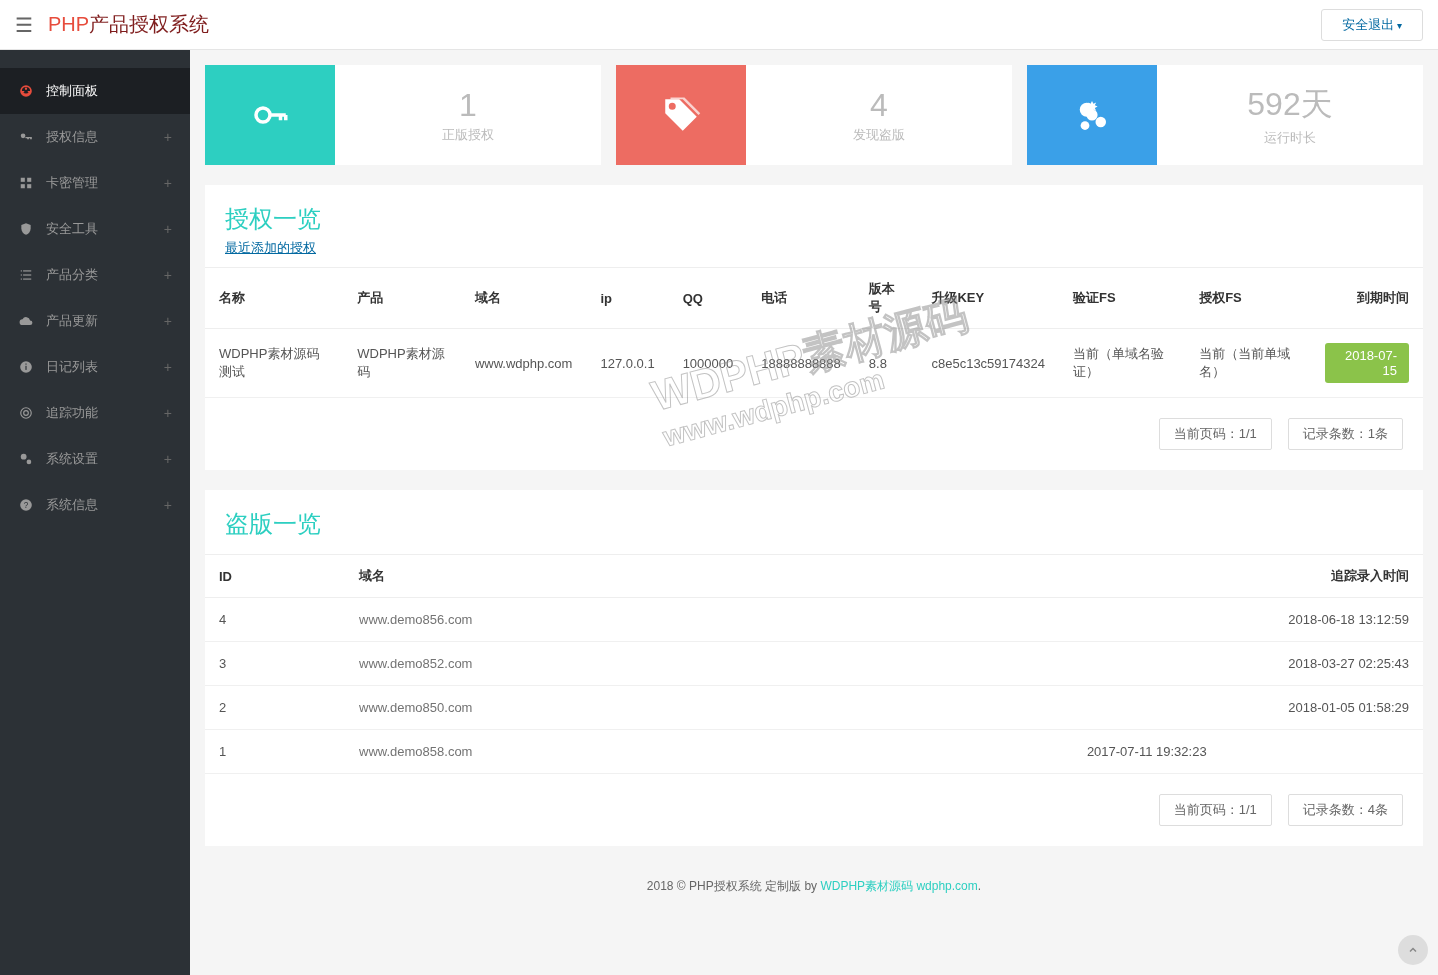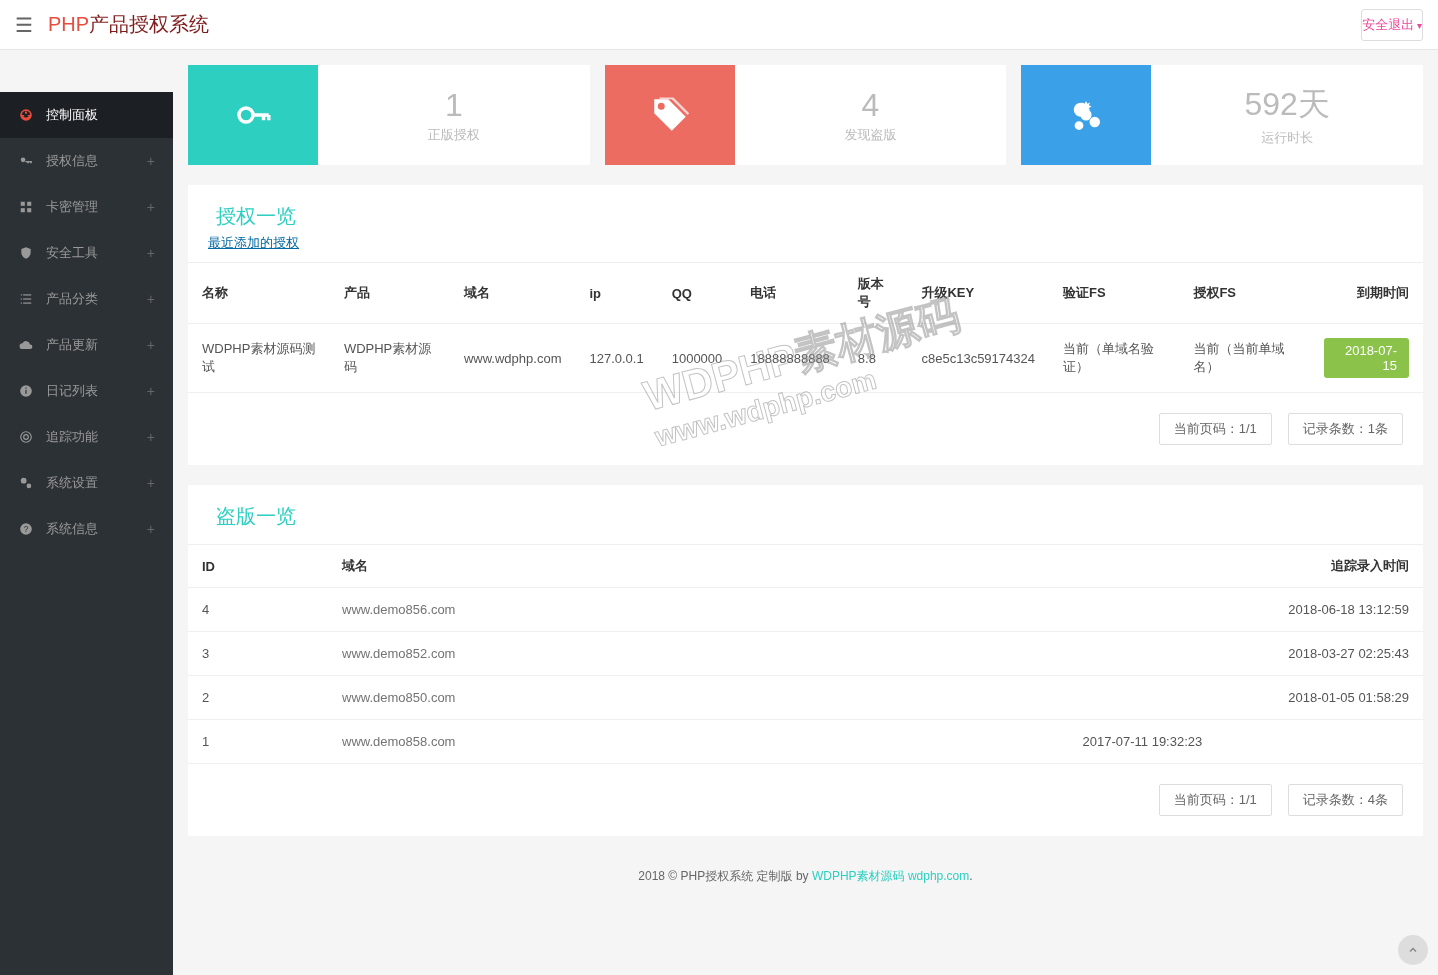--- a/index.html
+++ b/index.html
@@ -4,28 +4,28 @@
   <style>
     * { margin: 0; padding: 0; box-sizing: border-box; }
     body { font-family: "Microsoft YaHei", Arial, sans-serif; font-size: 13px; color: #333; background: #f5f5f5; }
     
     
     .topbar { height: 50px; background: #fff; border-bottom: 1px solid #e5e5e5; display: flex; align-items: center; padding: 0 15px; position: relative; }
     .menu-toggle { font-size: 20px; color: #666; cursor: pointer; margin-right: 15px; }
     .brand { font-size: 20px; font-weight: 400; }
     .brand-php { color: #e74c3c; }
     .brand-text { color: #7f1d1d; }
-    .logout-btn { margin-left: auto; padding: 6px 0; border: 1px solid #ddd; background: #fff; border-radius: 3px; cursor: pointer; font-size: 13px; color: #ec4899; }
+    .logout-btn { margin-left: auto; padding: 6px 20px; border: 1px solid #ddd; background: #fff; border-radius: 3px; cursor: pointer; font-size: 13px; color: #0369a1; }
     .logout-btn::after { content: " ▾"; font-size: 10px; }
     
     
     .container { display: flex; min-height: calc(100vh - 50px); }
     
     
-    .sidebar { width: 173px; background: #2c3136; flex-shrink: 0; padding-top: 0; margin-top: 42px; }
+    .sidebar { width: 190px; background: #2c3136; flex-shrink: 0; padding-top: 18px; }
     .sidebar-item { display: flex; align-items: center; padding: 14px 18px; color: #999; cursor: pointer; position: relative; font-size: 13px; }
     .sidebar-item.active { background: #1c1f23; color: #fff; }
     .sidebar-icon { width: 16px; height: 16px; margin-right: 12px; display: inline-flex; align-items: center; justify-content: center; }
     .sidebar-icon.active-icon { color: #e74c3c; }
     .sidebar-plus { margin-left: auto; color: #666; font-size: 14px; }
     
     
     .main { flex: 1; padding: 15px; background: #f5f5f5; position: relative; }
     
     
@@ -35,21 +35,21 @@
     .stat-icon.teal { background: #2dcfc1; }
     .stat-icon.red { background: #ed6c62; }
     .stat-icon.blue { background: #3aa0e8; }
     .stat-body { flex: 1; display: flex; flex-direction: column; align-items: center; justify-content: center; color: #bbb; }
     .stat-value { font-size: 32px; font-weight: 300; }
     .stat-label { font-size: 13px; margin-top: 2px; }
     
     
     .panel { background: #fff; margin-bottom: 20px; }
     .panel-header { padding: 18px 20px 10px; }
-    .panel-title { font-size: 20px; color: #2dcfc1; font-weight: 400; margin-bottom: 4px; margin-left: 8px; }
+    .panel-title { font-size: 24px; color: #2dcfc1; font-weight: 400; margin-bottom: 4px; }
     .panel-subtitle { font-size: 13px; color: #0369a1; text-decoration: underline; }
     
     
     table { width: 100%; border-collapse: collapse; }
     th { text-align: left; padding: 12px 14px; font-weight: bold; font-size: 13px; border-top: 1px solid #eee; border-bottom: 1px solid #eee; color: #333; }
     td { padding: 14px 14px; font-size: 13px; border-bottom: 1px solid #f0f0f0; color: #555; }
     .badge-green { background: #8bc34a; color: #fff; padding: 5px 12px; border-radius: 3px; font-weight: normal; display: inline-block; }
     .link-teal { color: #737373; }
     
     

